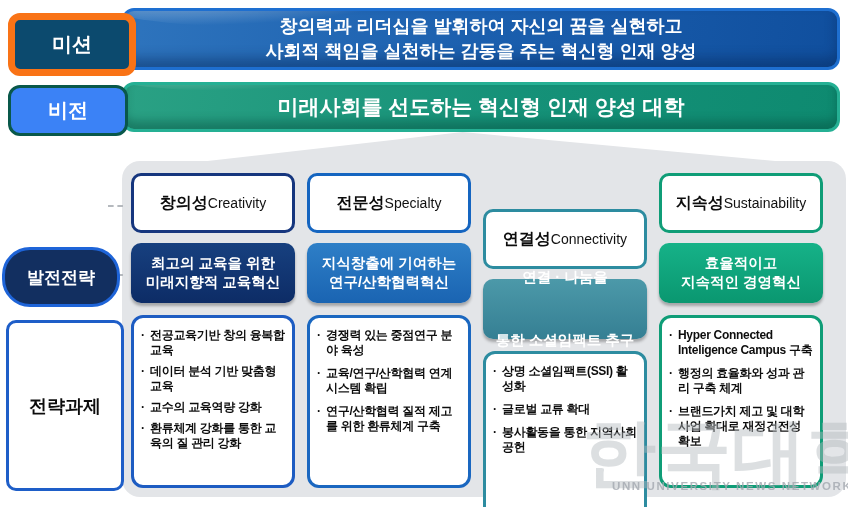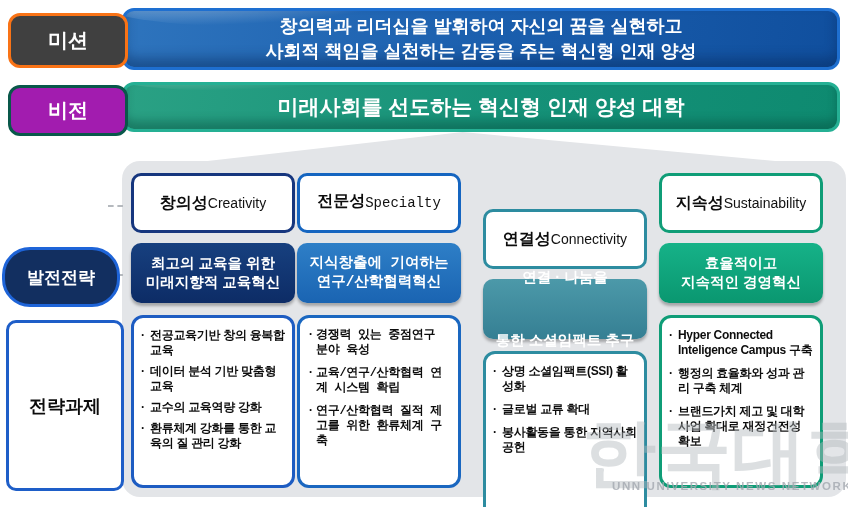--- a/index.html
+++ b/index.html
@@ -6,22 +6,22 @@
   .stage{
     position:relative;width:848px;height:507px;background:#ffffff;
     font-family:"Liberation Sans","DejaVu Sans",sans-serif;
     overflow:hidden;
   }
   
   .pill{
     position:absolute;display:flex;align-items:center;justify-content:center;
     color:#fff;font-weight:700;border-radius:12px;z-index:6;text-align:center;
   }
-  .pill-mission{left:8px;top:13px;width:114px;height:49px;background:#404040;border:3px solid #f97316;font-size:20px;}
-  .pill-vision{left:8px;top:85px;width:114px;height:45px;background:#a21caf;border:3px solid #09584a;font-size:20px;}
+  .pill-mission{left:8px;top:13px;width:114px;height:49px;background:#0c4a6e;border:7px solid #f97316;font-size:20px;}
+  .pill-vision{left:8px;top:85px;width:114px;height:45px;background:#3b82f6;border:3px solid #09584a;font-size:20px;}
   .pill-dark{background:#122f60;border:3px solid #1e64d8;border-radius:10px;font-size:17px;}
   .pill-goals{left:6px;top:179px;width:112px;height:52px;}
   .pill-strat{left:2px;top:247px;width:112px;height:54px;border-radius:28px;}
   .pill-tasks{
     left:6px;top:320px;width:112px;height:165px;background:#ffffff;
     border:3px solid #1e5ec8;border-radius:10px;color:#0c0c0c;font-size:18px;
   }
   
   .dash{position:absolute;width:15px;border-top:2.5px dashed #b5b9be;z-index:2;}
   .dash1{left:110px;top:38px;} .dash2{left:110px;top:108px;}
@@ -53,21 +53,21 @@
   .funnel{
     position:absolute;left:190px;top:132px;width:606px;height:31px;background:#e3e5e8;
     clip-path:polygon(45% 0,100% 100%,0 100%);z-index:1;
   }
   .panel{
     position:absolute;left:122px;top:161px;width:724px;height:336px;
     background:#e3e5e8;border-radius:18px;z-index:1;
   }
   
   .col{position:absolute;top:173px;width:164px;z-index:5;display:flex;flex-direction:column;}
-  .p0{left:131px;} .p1{left:297px;font-family:Liberation Mono, monospace;} .p2{left:483px;margin-top:36px;} .p3{left:659px;}
+  .p0{left:131px;} .p1{left:307px;} .p2{left:483px;margin-top:36px;} .p3{left:659px;}
   .goal-box{
     height:60px;background:#fff;border:3px solid #333;border-radius:10px;
     display:flex;flex-direction:row;align-items:center;justify-content:center;
     margin-bottom:10px;box-sizing:border-box;
   }
   .goal-kr{font-weight:700;font-size:16px;color:#0c0c0c;line-height:1.2;}
   .goal-en{font-size:14px;color:#111;line-height:1.2;}
   .strat-box{
     height:60px;border-radius:10px;display:flex;flex-direction:column;align-items:center;justify-content:center;
     color:#fff;font-weight:700;font-size:14.5px;line-height:1.32;text-align:center;

